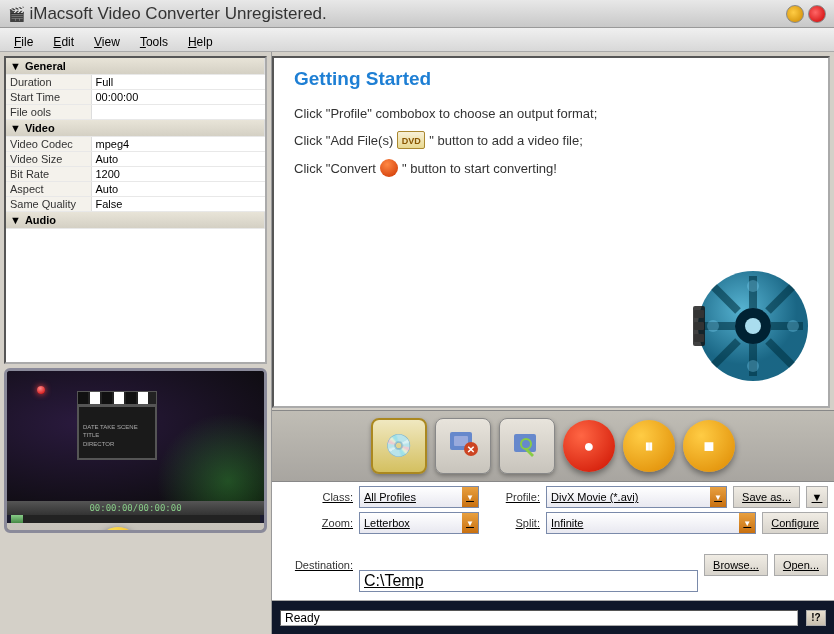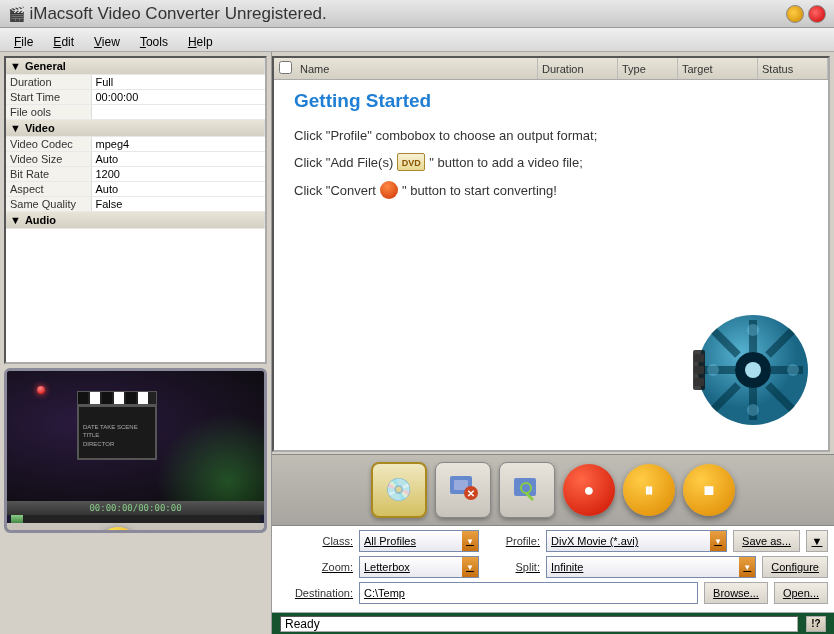--- a/index.html
+++ b/index.html
@@ -385,23 +385,23 @@
     .ctrl-btn-right {
       height: 22px;
       padding: 0 8px;
       background: linear-gradient(to bottom, #f0ece4, #d8d4cc);
       border: 1px solid #aaa;
       cursor: pointer;
       font-size: 11px;
       white-space: nowrap;
     }
     .status-bar {
-      background: #14532d;
+      background: #0f172a;
       border-top: 1px solid #aaa;
-      height: 22px;
+      height: 34px;
       display: flex;
       align-items: center;
       padding: 0 8px;
       gap: 8px;
     }
     .status-panel {
       background: white;
       border: 1px inset #aaa;
       height: 16px;
       flex: 1;
@@ -561,30 +561,20 @@
           
         </button>
       </div>
     </div>
 
   </div>
 
   <div class="right-panel">
 
     <div class="file-list-area">
-      <div class="file-list-header">
-        <div class="fh-check">
-          <input type="checkbox" style="">
-        </div>
-        <div class="fh-col fh-name">Name</div>
-        <div class="fh-col fh-duration">Duration</div>
-        <div class="fh-col fh-type">Type</div>
-        <div class="fh-col fh-target">Target</div>
-        <div class="fh-col fh-status">Status</div>
-      </div>
 
       <div class="getting-started">
         <div class="gs-title">Getting Started</div>
         <div class="gs-step">
           <span>Click "Profile" combobox to choose an output format;</span>
         </div>
         <div class="gs-step">
           <span>Click "Add File(s) </span>
           <span class="gs-icon-dvd">DVD</span>
           <span>" button to add a video file;</span>
@@ -693,21 +683,21 @@
         <span class="control-label" style="width:55px;">Split:</span>
         <div class="combo-box" style="flex:1;">
           <span>Infinite</span>
           <div class="combo-arrow">▼</div>
         </div>
         <button class="ctrl-btn-right">Configure</button>
       </div>
 
       <div class="control-row">
         <span class="control-label">Destination:</span>
-        <input type="text" style="flex: 1 1 0%; height: 22px; border: 1px solid rgb(122, 138, 170); font-size: 11px; padding: 0px 4px;" value="C:\Temp">
+        <input type="text" style="flex: 1 1 0%; height: 22px; border: 1px solid rgb(122, 138, 170); font-size: 16px; padding: 0px 4px; margin-top: 32px;" value="C:\Temp">
         <button class="ctrl-btn-right">Browse...</button>
         <button class="ctrl-btn-right">Open...</button>
       </div>
     </div>
 
     <div class="status-bar">
       <div class="status-panel">
         <span>Ready</span>
       </div>
       <div class="status-help">!?</div>

